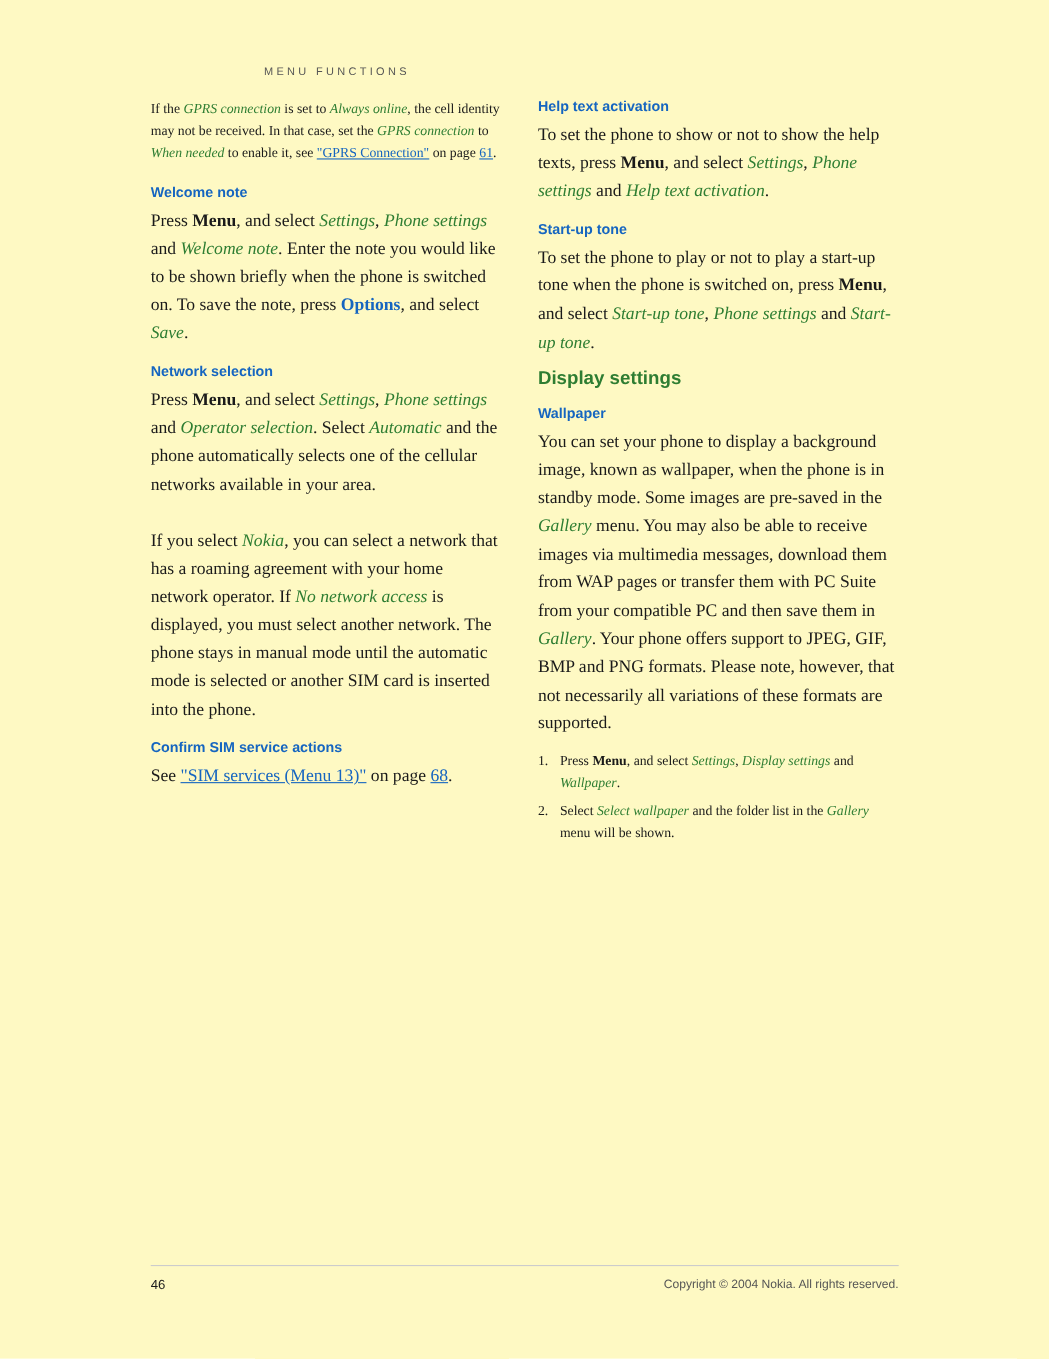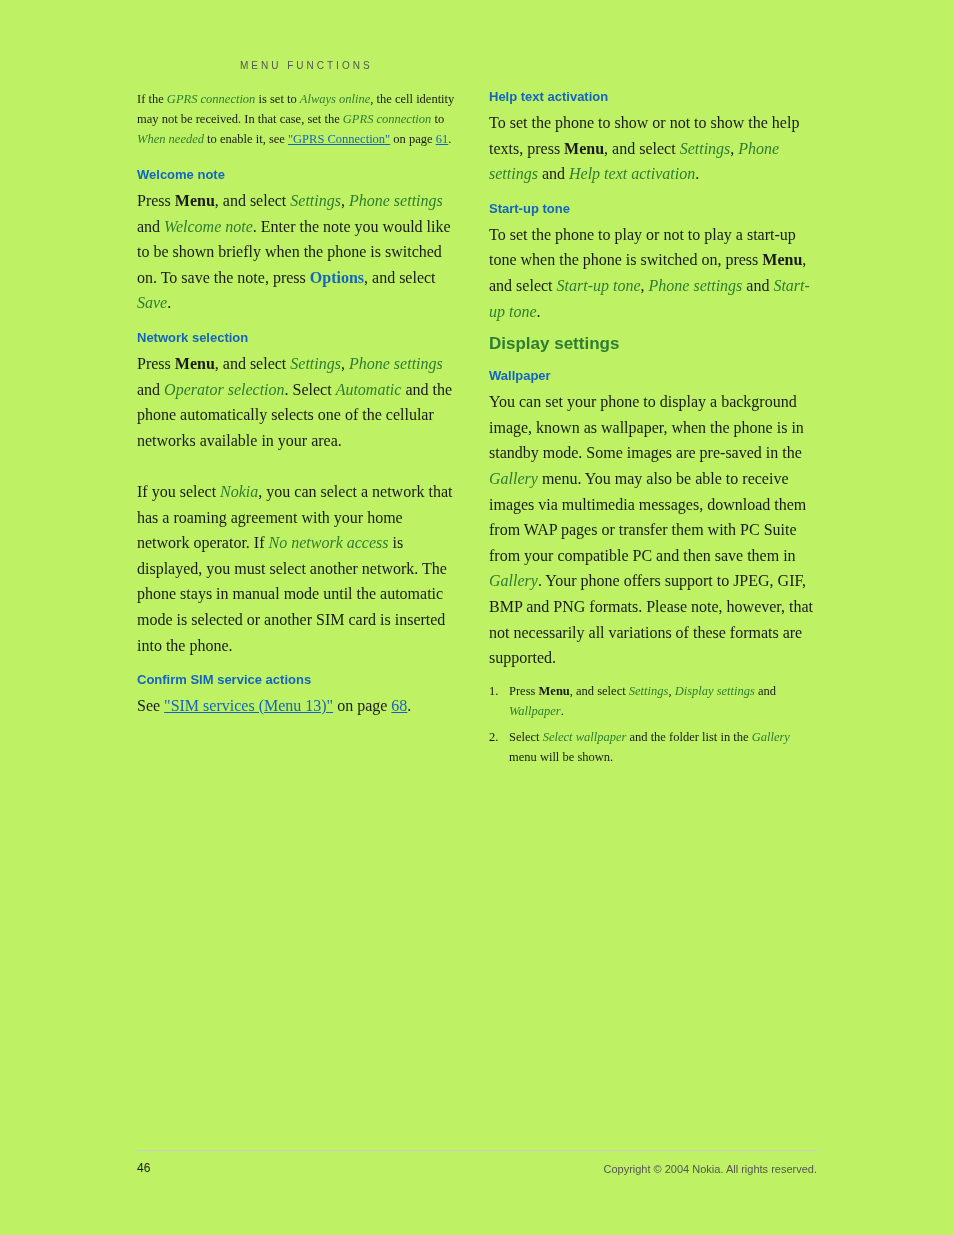--- a/index.html
+++ b/index.html
@@ -13,21 +13,21 @@
       font-family: 'Times New Roman', Georgia, serif;
       font-size: 13px;
       color: #1a1a1a;
       width: 954px;
       min-height: 1235px;
     }
 
     .page {
       width: 954px;
       min-height: 1235px;
-      background: #bef264;
+      background: #fef9c3;
       position: relative;
       display: flex;
       flex-direction: column;
       align-items: center;
       padding: 60px 0 60px 0;
     }
 
     .page-label {
       font-family: Arial, Helvetica, sans-serif;
       font-size: 10px;
@@ -114,21 +114,21 @@
       right: 0;
       display: flex;
       justify-content: center;
     }
 
     .footer-content {
       width: 680px;
       display: flex;
       flex-direction: row;
       justify-content: space-between;
-      align-items: flex-end;
+      align-items: center;
     }
 
     .page-number {
       font-family: Arial, Helvetica, sans-serif;
       font-size: 12px;
       color: #1a1a1a;
     }
 
     .copyright {
       font-family: Liberation Sans, sans-serif;

